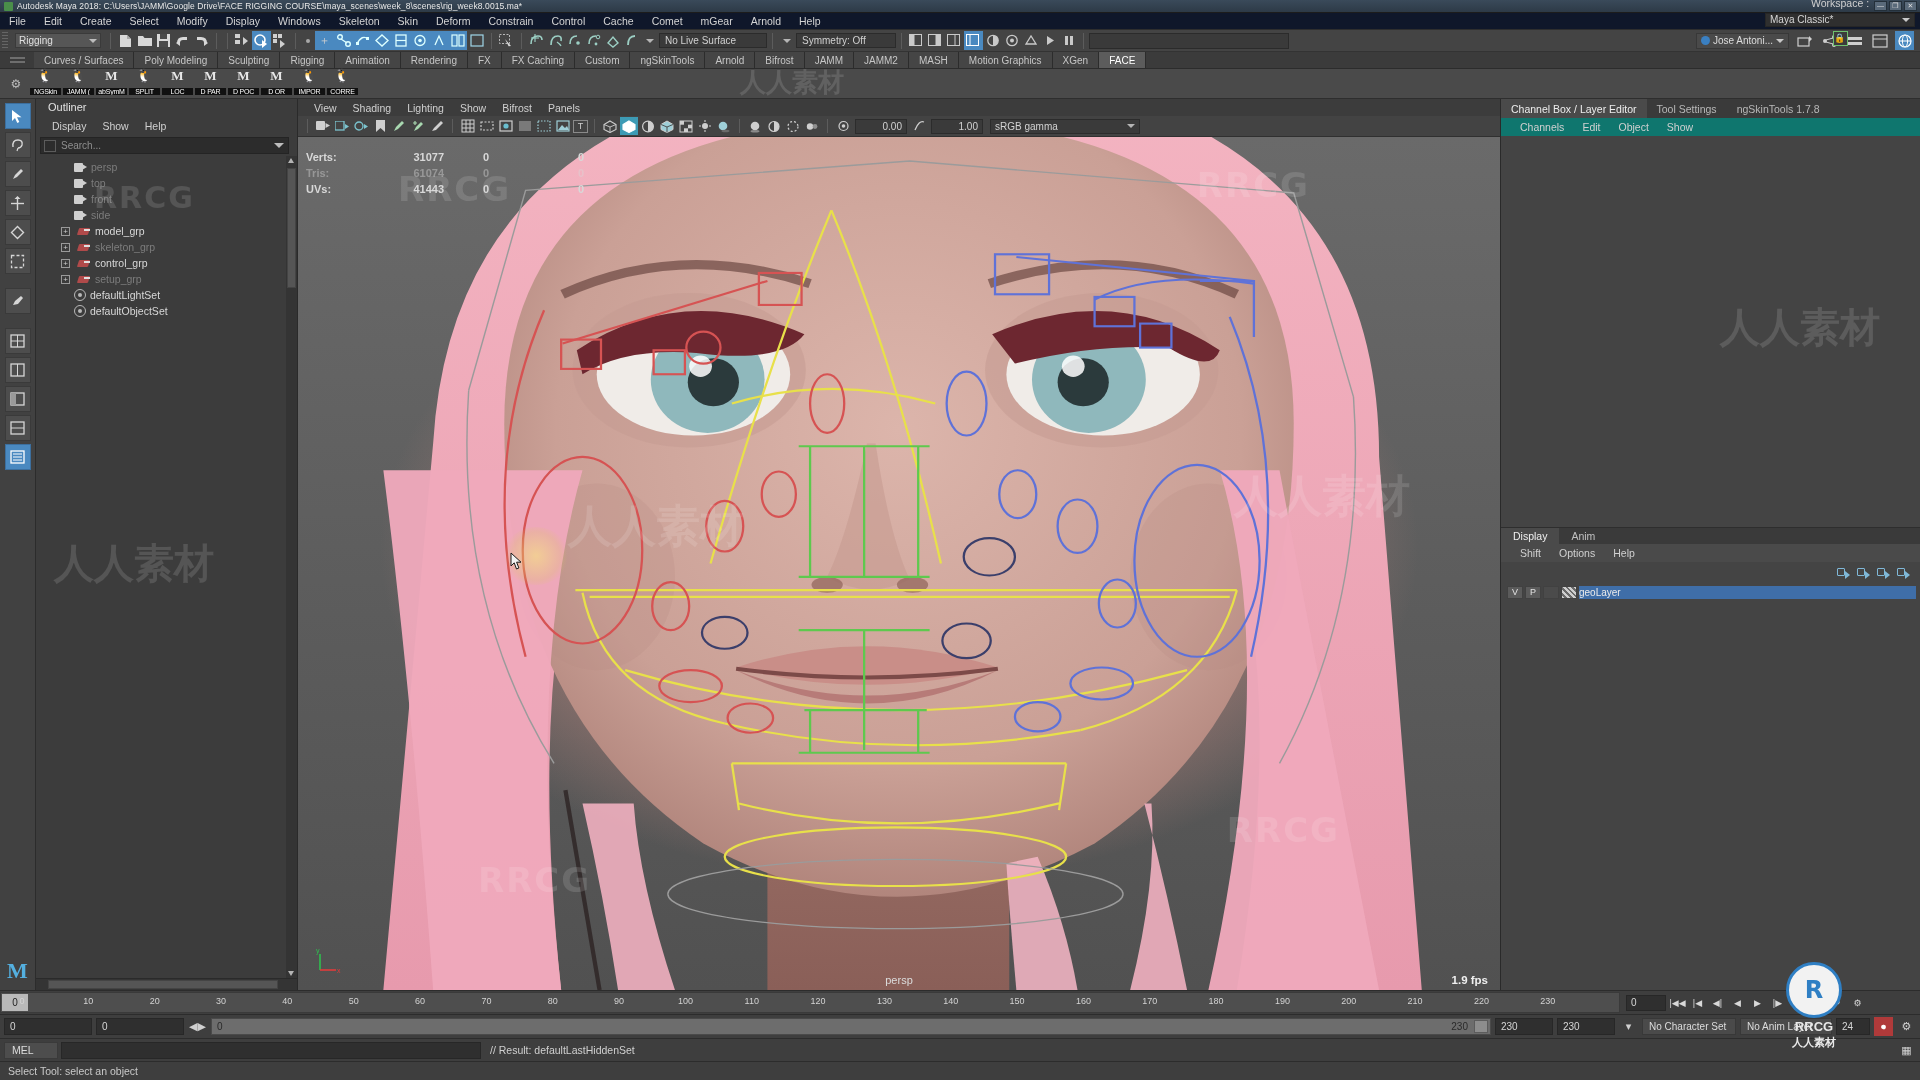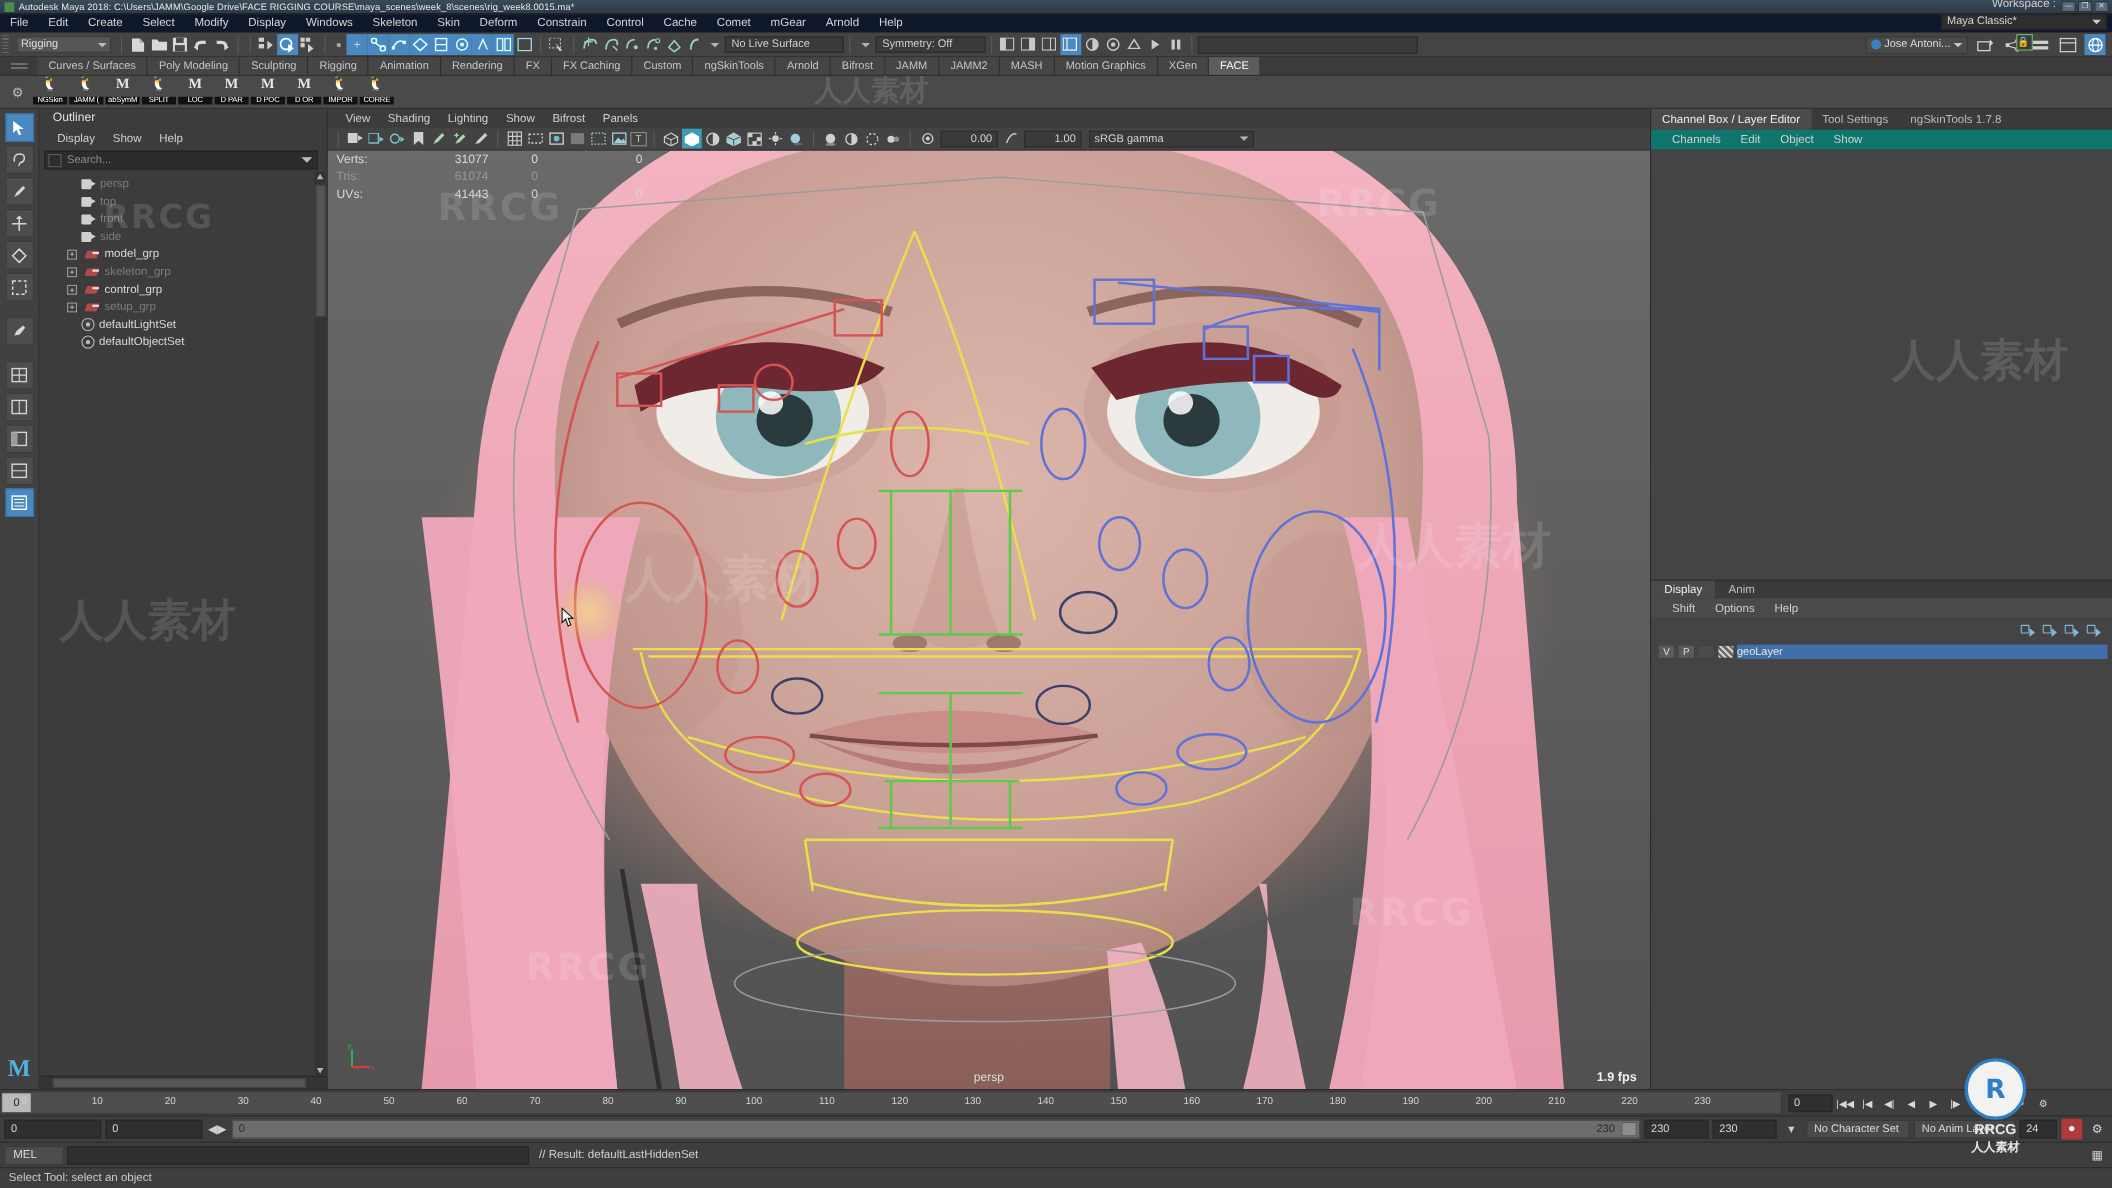--- a/index.html
+++ b/index.html
@@ -156,22 +156,22 @@
      font-size:10px;color:#d3d3d3;display:flex;align-items:center;
      justify-content:space-between;padding:0 4px;margin-left:4px; }
 
   .viewport { flex:1 1 auto;position:relative;overflow:hidden;
      background:#5f5f5f; }
   
   .vp-bg { position:absolute;inset:0;
      background:
        radial-gradient(ellipse 60% 55% at 50% 48%, #c79a92 0%, #b2837c 35%, transparent 72%),
        linear-gradient(#6a6a6a,#515151); }
-  .hud { position:absolute;left:8px;top:0;font-size:11px;color:#d8d8d8;
-     font-weight:normal;line-height:16px;z-index:6; }
+  .hud { position:absolute;left:8px;top:12px;font-size:11px;color:#d8d8d8;
+     font-weight:bold;line-height:16px;z-index:6; }
   .hud .row { display:flex; }
   .hud .k { width:48px; }
   .hud .v1 { width:110px;text-align:right;padding-right:20px; }
   .hud .v2 { width:60px;text-align:right;padding-right:35px; }
   .hud .v3 { width:60px;text-align:right; }
   .vmsg { position:absolute;left:8px;top:46px;z-index:7;font-size:13.5px;
      color:#e9e9e9;font-weight:bold;line-height:17px;
      text-shadow:0 1px 2px rgba(0,0,0,.55); }
   .vmsg b.hl { color:#e8e336; }
   .vp-label { position:absolute;left:50%;transform:translateX(-50%);bottom:4px;

